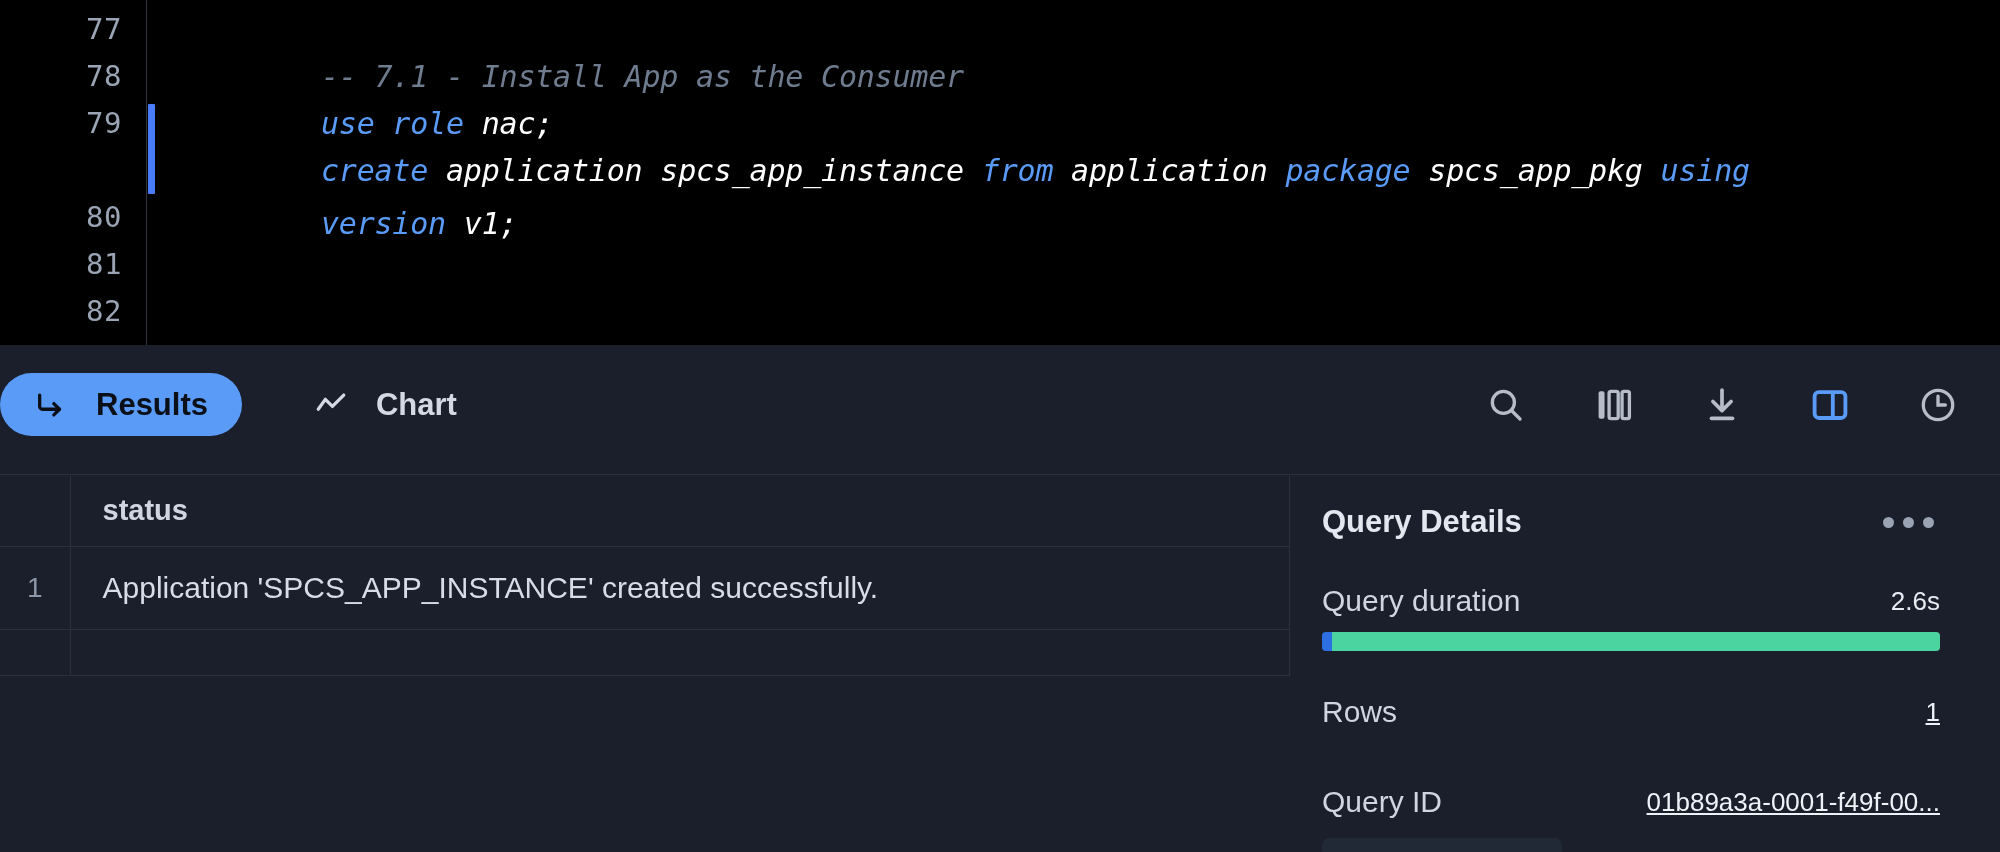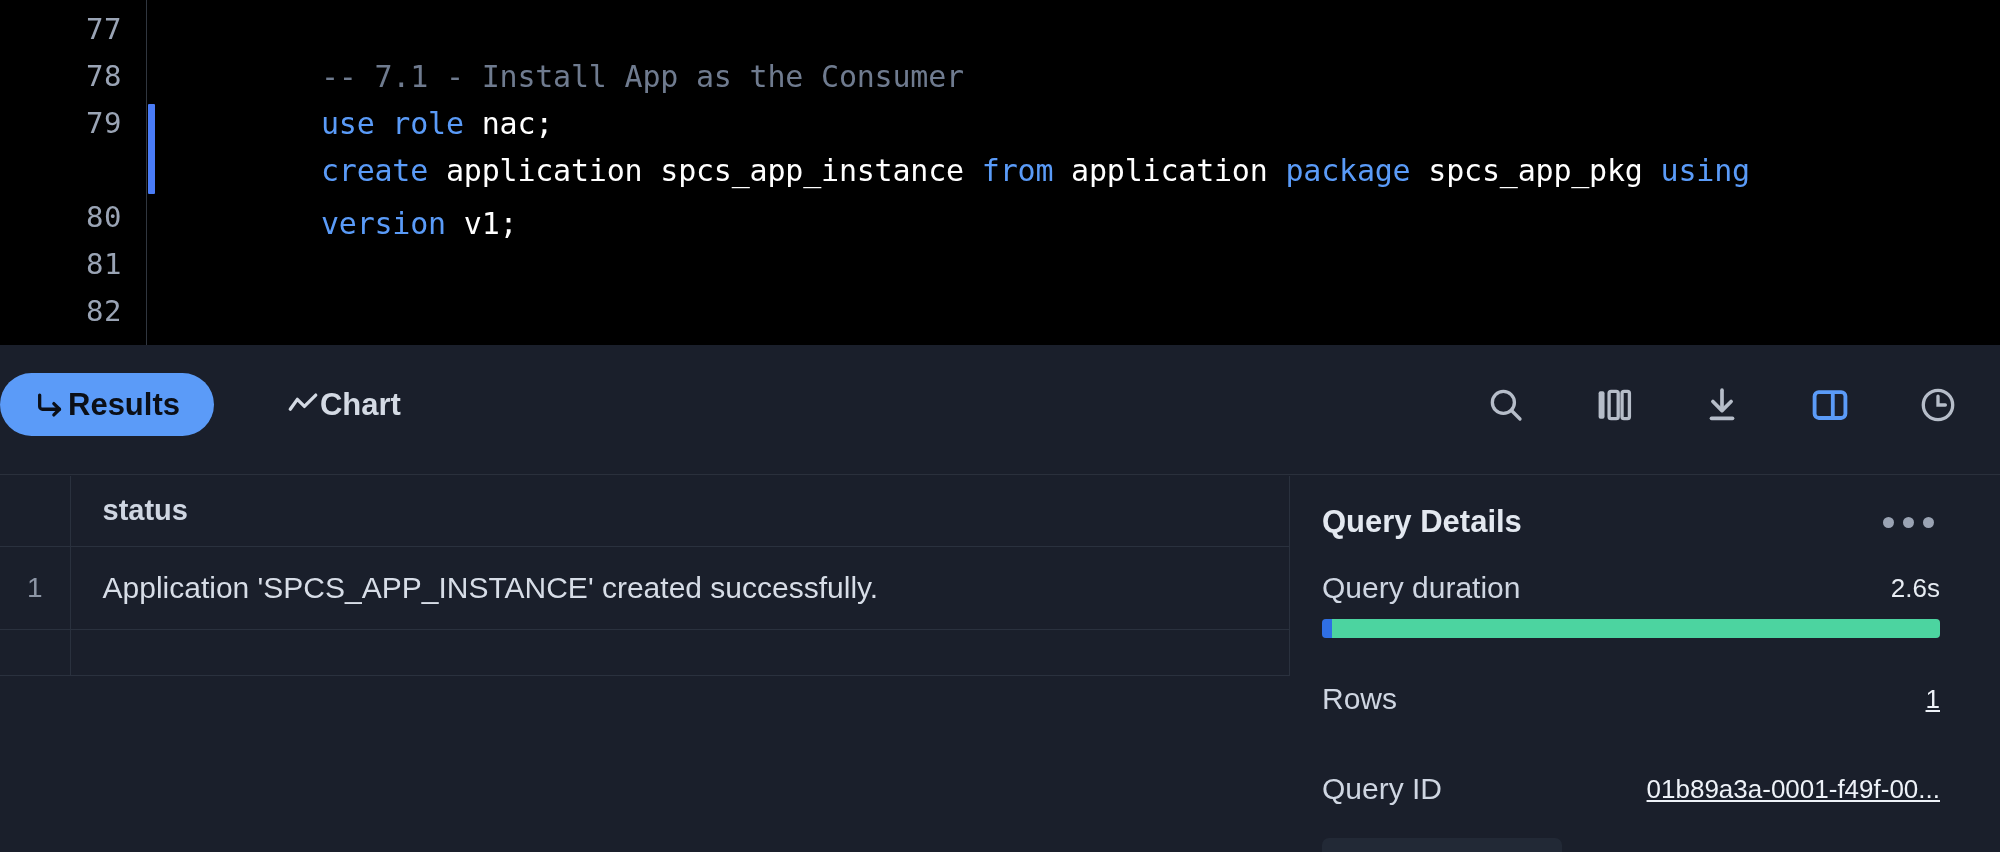--- a/index.html
+++ b/index.html
@@ -25,21 +25,21 @@
     position:absolute; left:0; top:0; width:147px; height:100%;
     border-right:1px solid #30363f; background:#000;
   }
   .gutter-num {
     position:absolute; right:24px;
     font-family:"DejaVu Sans Mono", monospace;
     font-size:29px; line-height:47px;
     color:#9aa4b5; letter-spacing:.5px;
   }
   .code-area {
-    position:absolute; left:148px; top:0; right:0; height:100%;
+    position:absolute; left:148px; top:0; right:0; height:100%;font-style:italic;
   }
   .cursor-bar {
     position:absolute; left:0; width:7px; background:#4a7cf7;
     border-radius:1px;
   }
   .cline {
     position:absolute; left:30px; white-space:pre;
     font-family:"DejaVu Sans Mono", monospace;
     font-size:30px; line-height:47px; letter-spacing:-.2px;
   }
@@ -47,21 +47,21 @@
   .tok-kw      { color:#5a9bf8; }
   .tok-plain   { color:#ffffff; }
 
   
   .toolbar {
     position:absolute; left:0; top:345px; width:2000px; height:131px;
     background:#1a1f2b;
   }
   .tabs { position:absolute; left:0; top:28px; display:flex; align-items:center; }
   .tab {
-    display:flex; align-items:center; gap:0;
+    display:flex; align-items:center; gap:28px;
     height:63px; padding:0 34px; border-radius:32px;
     font-size:31px; font-weight:bold; cursor:pointer;
     border:none; background:transparent; color:#d4dae4;
     font-family:"Liberation Sans", sans-serif;
   }
   .tab.active { background:#5b9bf8; color:#0b0f17; }
   .tab .ico { display:flex; align-items:center; }
   .tab-gap { width:38px; }
 
   .tool-icons {
@@ -104,21 +104,21 @@
   }
   .tbl tbody tr.filler td { height:46px; }
 
   
   .details {
     position:absolute; left:1290px; top:476px; width:710px; height:376px;
     background:#1a1f2b; padding:28px 60px 0 32px;
   }
   .det-head {
     display:flex; align-items:center; justify-content:space-between;
-    margin-bottom:31px;
+    margin-bottom:44px;
   }
   .det-title { font-size:31px; font-weight:bold; color:#e3e8f0; }
   .det-more {
     display:flex; gap:9px; align-items:center; cursor:pointer;
     background:transparent; border:none; padding:6px;
   }
   .det-more i {
     width:11px; height:11px; border-radius:50%;
     background:#9aa3b3; display:block;
   }

